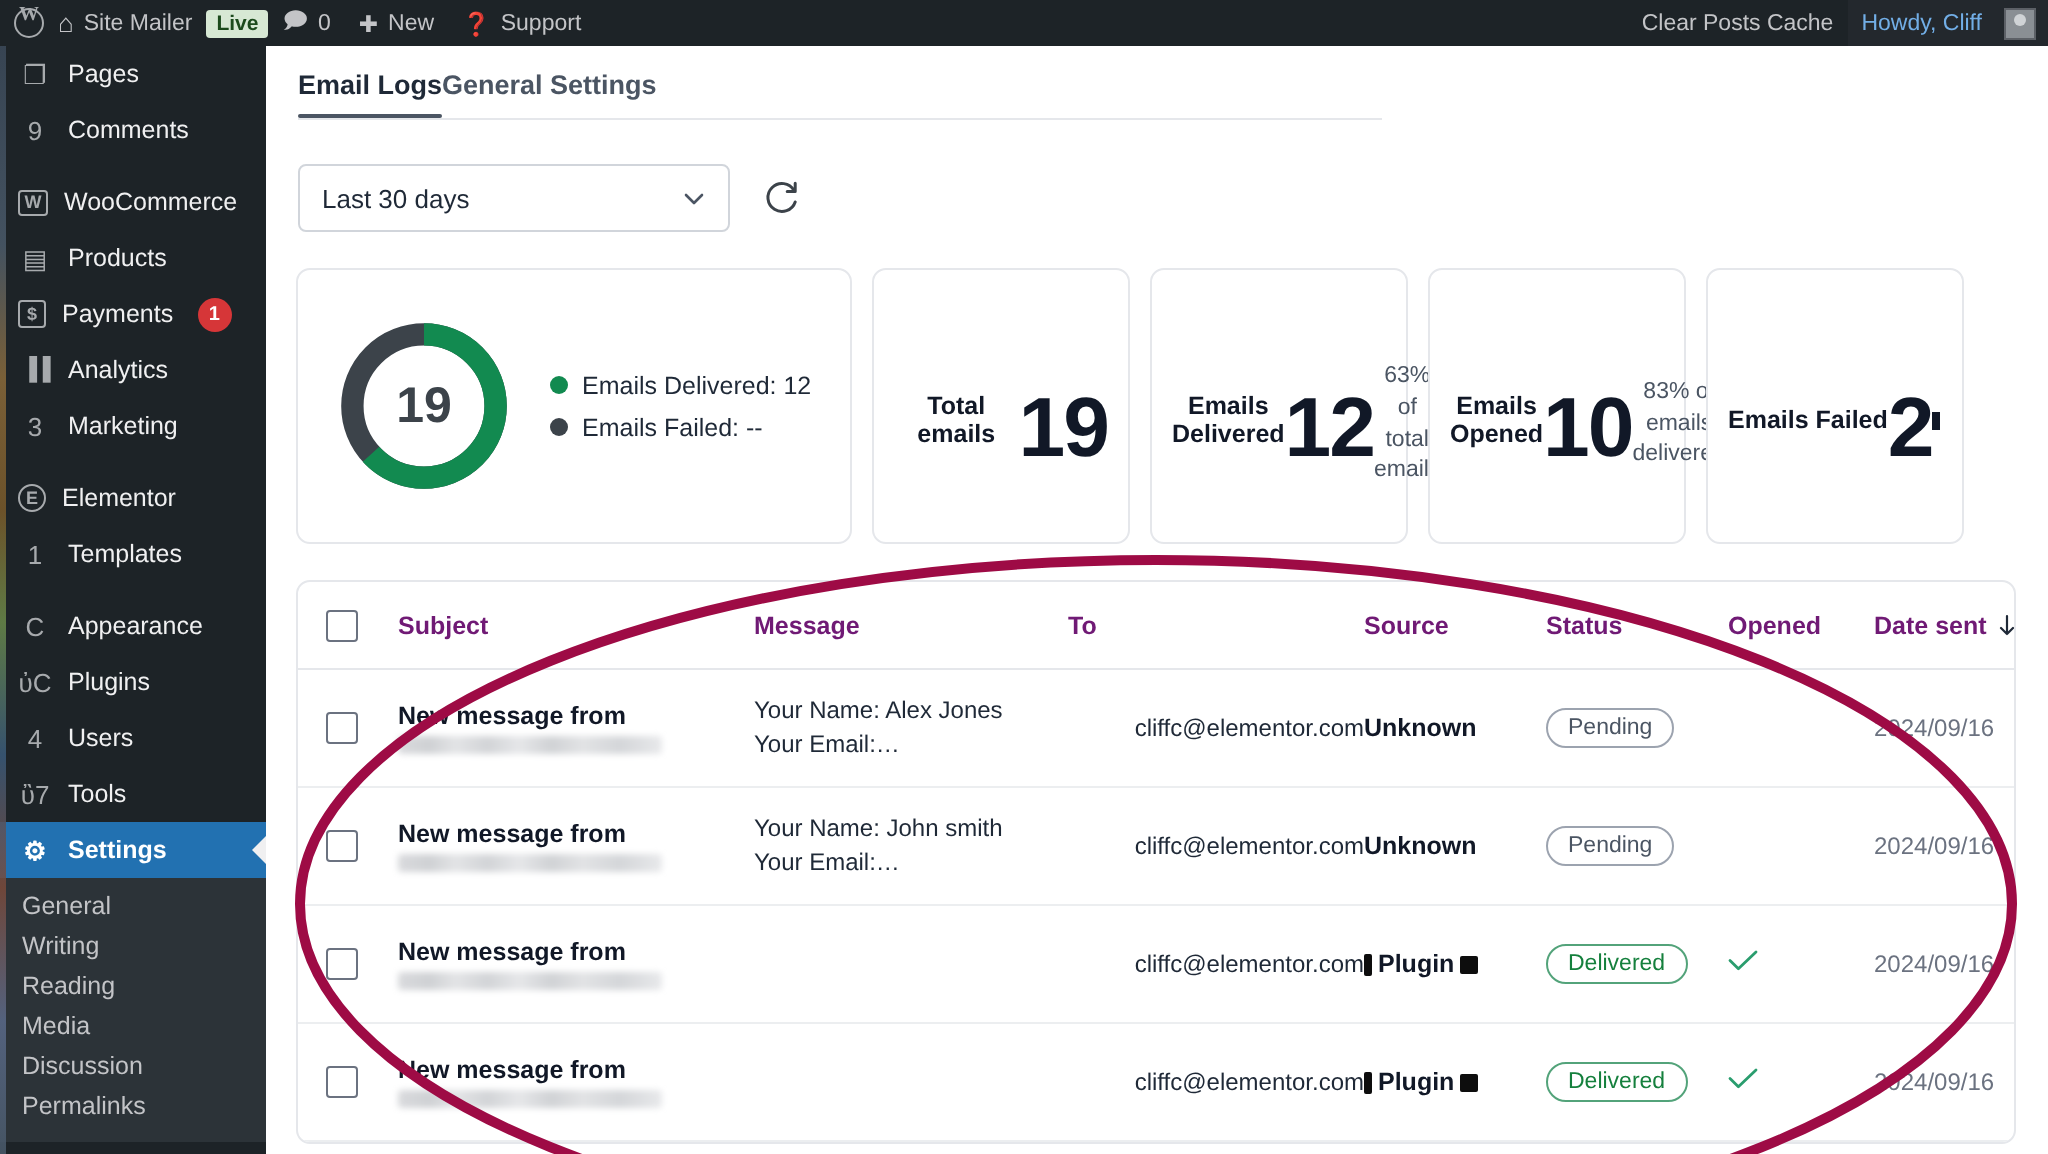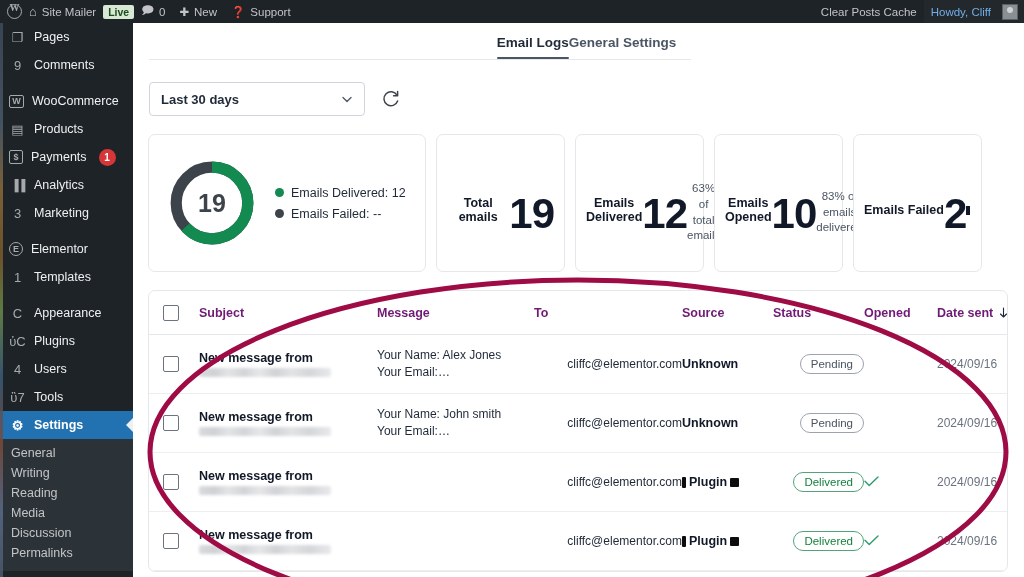--- a/index.html
+++ b/index.html
@@ -85,40 +85,40 @@
     background: linear-gradient(180deg,#3c4a5a 0%,#4a5a6a 18%,#8a6a3a 30%,
       #7a5a2a 42%,#6a8a4a 52%,#3a5a7a 64%,#7a4a3a 76%,#5a6a8a 88%,#4a5a6a 100%);
     opacity: .85;
   }
 
   
   .content {
     position: absolute; top: 23px; left: 133px;
     width: 891px; height: 554px; background: #fff; overflow: hidden;
   }
-  .tabs { display: flex; padding: 12px 0 0 16px; justify-content: center; }
+  .tabs { display: flex; padding: 12px 0 0 16px; }
   .tab {
     font-size: 13.5px; color: #4b5563; font-weight: 600;
     padding-bottom: 9px; position: relative;
   }
   .tab.active { color: #1f2937; }
   .tab.active::after {
     content: ""; position: absolute; left: 0; right: 0; bottom: 0;
     height: 2.5px; background: #4b5563; border-radius: 2px;
   }
   .tabs-rule {
     height: 1px; background: #e5e7eb; margin: 0 333px 0 16px;
   }
 
   
   .toolbar { display: flex; align-items: center; gap: 16px; padding: 22px 0 0 16px; }
   .select-box {
     width: 216px; height: 34px; border: 1px solid #d1d5db; border-radius: 4px;
     background: #fff; display: flex; align-items: center;
-    padding: 0 11px; font-size: 13px; color: #1f2937; font-weight: bold;
+    padding: 0 11px; font-size: 13px; color: #1f2937;
   }
   .chev { margin-left: auto; width: 12px; height: 12px; }
   .refresh-btn { width: 20px; height: 20px; }
 
   
   .cards { display: flex; gap: 10px; padding: 18px 0 0 15px; }
   .card {
     border: 1px solid #e5e7eb; border-radius: 7px; background: #fff;
     height: 138px; padding: 14px 10px 0; text-align: center;
     display: flex; flex-direction: row; align-items: center;
@@ -163,21 +163,21 @@
   .trow {
     display: flex; align-items: center;
     border-bottom: 1px solid #eceef0; min-height: 59px; padding: 0 14px;
   }
   .trow.head { min-height: 44px; border-bottom: 1px solid #e5e7eb; }
   .c-check { width: 36px; flex: none; }
   .c-subject { width: 178px; flex: none; }
   .c-message { width: 157px; flex: none; }
   .c-to { width: 148px; flex: none; }
   .c-source { width: 91px; flex: none; }
-  .c-status { width: 91px; flex: none; text-align: right; }
+  .c-status { width: 91px; flex: none; }
   .c-opened { width: 73px; flex: none; }
   .c-date { width: 86px; flex: none; }
   .th {
     font-size: 12.5px; font-weight: 700; color: #701a75;
     display: flex; align-items: center; gap: 5px;
   }
   .checkbox {
     width: 16px; height: 16px; border: 1.5px solid #6b7280;
     border-radius: 2px; background: #fff; display: block;
   }

